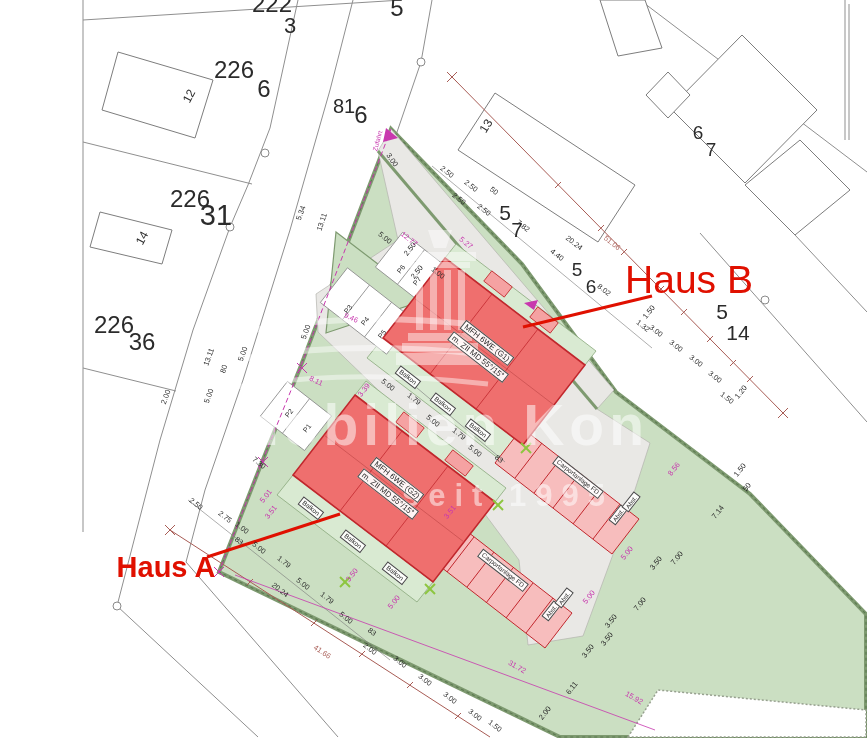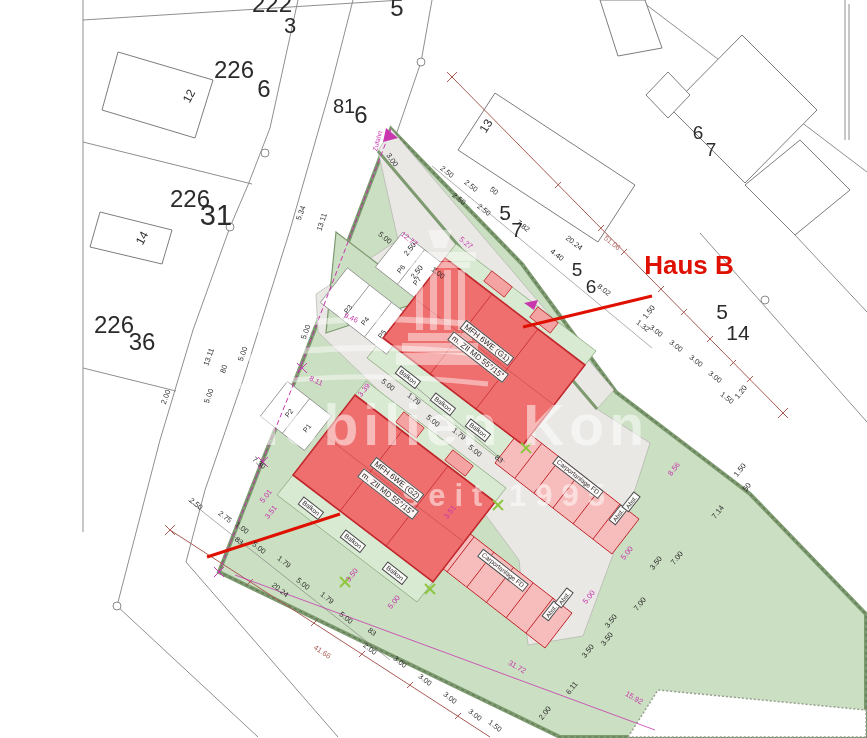--- a/index.html
+++ b/index.html
@@ -228,21 +228,22 @@
       <div class="lbl" style="left: 397px; top: 8px; font-size: 24px; color: rgb(43, 43, 43); transform: translate(-50%, -50%) rotate(0deg);">5</div>
       <div class="lbl" style="left: 486px; top: 126px; font-size: 12px; color: rgb(43, 43, 43); transform: translate(-50%, -50%) rotate(-58deg);">13</div>
       <div class="lbl" style="left: 505px; top: 212px; font-size: 21px; color: rgb(43, 43, 43); transform: translate(-50%, -50%) rotate(0deg);">5</div>
       <div class="lbl" style="left: 517px; top: 229px; font-size: 21px; color: rgb(43, 43, 43); transform: translate(-50%, -50%) rotate(0deg);">7</div>
       <div class="lbl" style="left: 577px; top: 269px; font-size: 19px; color: rgb(43, 43, 43); transform: translate(-50%, -50%) rotate(0deg);">5</div>
       <div class="lbl" style="left: 591px; top: 286px; font-size: 19px; color: rgb(43, 43, 43); transform: translate(-50%, -50%) rotate(0deg);">6</div>
       <div class="lbl" style="left: 698px; top: 132px; font-size: 19px; color: rgb(43, 43, 43); transform: translate(-50%, -50%) rotate(0deg);">6</div>
       <div class="lbl" style="left: 711px; top: 149px; font-size: 19px; color: rgb(43, 43, 43); transform: translate(-50%, -50%) rotate(0deg);">7</div>
       <div class="lbl" style="left: 722px; top: 311px; font-size: 21px; color: rgb(43, 43, 43); transform: translate(-50%, -50%) rotate(0deg);">5</div>
       <div class="lbl" style="left: 738px; top: 332px; font-size: 21px; color: rgb(43, 43, 43); transform: translate(-50%, -50%) rotate(0deg);">14</div>
-      <div class="lbl" style="left: 689px; top: 265px; font-size: 26px; color: rgb(224, 16, 0); font-weight: bold; transform: translate(-50%, -50%) rotate(0deg);">Haus B</div>
+      <div class="lbl" style="left: 689px; top: 279px; font-size: 39px; color: rgb(224, 16, 0); font-weight: normal; transform: translate(-50%, -50%) rotate(0deg);">Haus B</div>
+      <div class="lbl" style="left: 166px; top: 567px; font-size: 29px; color: rgb(224, 16, 0); font-weight: bold; transform: translate(-50%, -50%) rotate(0deg);">Haus A</div>
       <div class="lbl boxed" style="left: 487px; top: 343px; font-size: 8px; color: rgb(43, 43, 43); transform: translate(-50%, -50%) rotate(38deg);">MFH 6WE (G1)</div>
       <div class="lbl boxed" style="left: 478px; top: 357px; font-size: 8px; color: rgb(43, 43, 43); transform: translate(-50%, -50%) rotate(38deg);">m. ZII MD 55°/15°</div>
       <div class="lbl boxed" style="left: 397px; top: 480px; font-size: 8px; color: rgb(43, 43, 43); transform: translate(-50%, -50%) rotate(38deg);">MFH 6WE (G2)</div>
       <div class="lbl boxed" style="left: 388px; top: 494px; font-size: 8px; color: rgb(43, 43, 43); transform: translate(-50%, -50%) rotate(38deg);">m. ZII MD 55°/15°</div>
       <div class="lbl boxed" style="left: 408px; top: 377px; font-size: 6.5px; color: rgb(43, 43, 43); transform: translate(-50%, -50%) rotate(38deg);">Balkon</div>
       <div class="lbl boxed" style="left: 443px; top: 404px; font-size: 6.5px; color: rgb(43, 43, 43); transform: translate(-50%, -50%) rotate(38deg);">Balkon</div>
       <div class="lbl boxed" style="left: 478px; top: 430px; font-size: 6.5px; color: rgb(43, 43, 43); transform: translate(-50%, -50%) rotate(38deg);">Balkon</div>
       <div class="lbl boxed" style="left: 311px; top: 508px; font-size: 6.5px; color: rgb(43, 43, 43); transform: translate(-50%, -50%) rotate(38deg);">Balkon</div>
       <div class="lbl boxed" style="left: 353px; top: 541px; font-size: 6.5px; color: rgb(43, 43, 43); transform: translate(-50%, -50%) rotate(38deg);">Balkon</div>
       <div class="lbl boxed" style="left: 395px; top: 573px; font-size: 6.5px; color: rgb(43, 43, 43); transform: translate(-50%, -50%) rotate(38deg);">Balkon</div>

